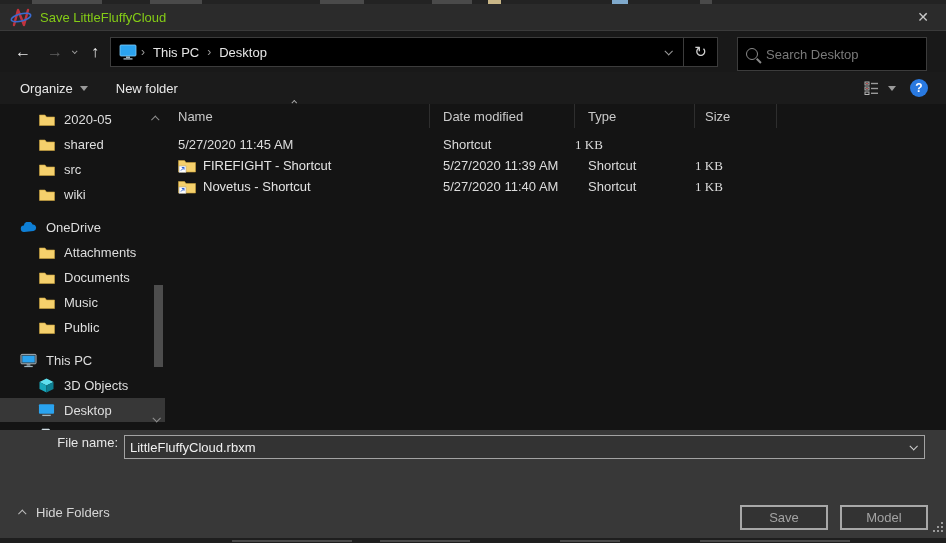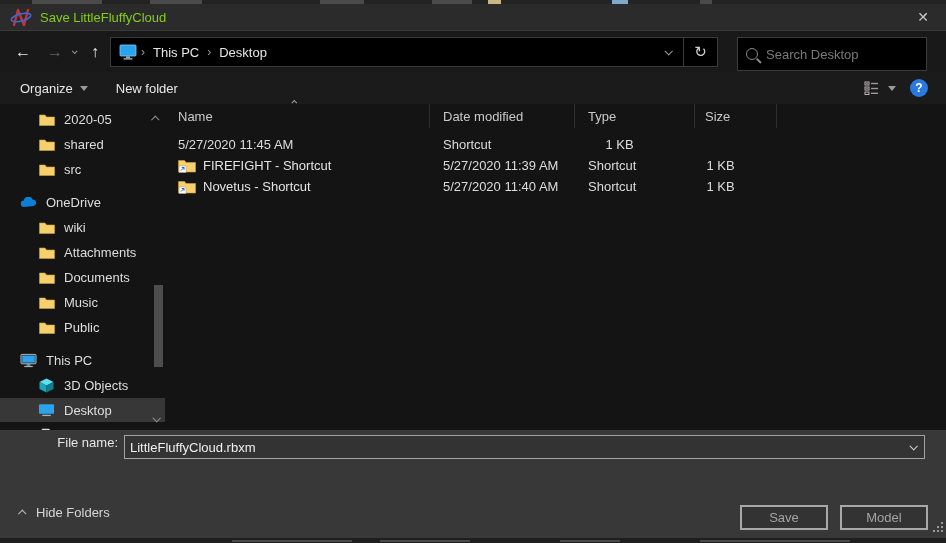--- a/index.html
+++ b/index.html
@@ -84,21 +84,21 @@
   .cols { display:grid; grid-template-columns:265px 145px 120px 82px 1fr; height:24px; align-items:center; }
   .colhead { color:#c9c9c9; font-size:13px; height:24px; display:flex; align-items:center;
     border-right:1px solid #2e2e2e; padding-left:13px; position:relative; }
   .colhead.size-h { padding-left:10px; }
   .colhead.pad-end { border-right:none; border-left:none; }
   .sort-marker { position:absolute; left:128px; top:-4px; color:#a9a9a9; }
   .frow { display:grid; grid-template-columns:265px 145px 120px 82px 1fr; height:21px; align-items:center;
     color:#dcdcdc; font-size:13px; }
   .fname { display:flex; align-items:center; gap:7px; padding-left:13px; color:#e3e3e3; }
   .fcell { padding-left:13px; }
-  .fsize { text-align:center; padding-right:31px; }
+  .fsize { text-align:left; padding-right:31px;font-family:Liberation Serif, serif; }
 
   
   .bottompanel { position:absolute; left:0; top:430px; width:946px; height:108px; background:#383838; }
   .formrow { position:absolute; left:6px; height:24px; display:flex; align-items:flex-start; }
   .formrow .lbl { width:118px; text-align:right; color:#e6e6e6; font-size:13px; padding-right:6px; }
   .field { position:relative; width:801px; height:24px; background:#333; border:1px solid #a3a3a3;
     display:flex; align-items:center; }
   .field input { background:transparent; border:none; outline:none; color:#f0f0f0; font-size:13px;
     width:760px; padding-left:5px; font-family:"Liberation Sans", sans-serif; }
   .field .seltext { color:#f0f0f0; font-size:13px; padding-left:5px; }
@@ -218,36 +218,36 @@
         <span>shared</span>
       </div>
       <div class="side-item">
         <span class="ic">
             <svg width="16" height="13">
               <path d="M0.5,2 L6,2 L7.5,4 L15.5,4 L15.5,12.5 L0.5,12.5 Z" fill="#f5d06c" stroke="#caa23d" stroke-width="0.6"></path>
             </svg>
           </span>
         <span>src</span>
       </div>
+      <div class="side-item">
+        <span class="ic">
+            <svg width="16" height="13">
+              <path d="M0.5,2 L6,2 L7.5,4 L15.5,4 L15.5,12.5 L0.5,12.5 Z" fill="#f5d06c" stroke="#caa23d" stroke-width="0.6"></path>
+            </svg>
+          </span>
+        <span>wiki</span>
+      </div>
+
       <div class="side-item group">
         <span class="ic">
             <svg width="17" height="11" viewBox="0 0 17 11">
               <path d="M4.2 10 a3.2 3.2 0 0 1 -0.4 -6.4 A4.6 4.6 0 0 1 12.6 2.4 a3.4 3.4 0 0 1 0.9 6.7 z" fill="#0e7fd6"></path>
             </svg>
           </span>
         <span>OneDrive</span>
-      </div>
-
-      <div class="side-item">
-        <span class="ic">
-            <svg width="16" height="13">
-              <path d="M0.5,2 L6,2 L7.5,4 L15.5,4 L15.5,12.5 L0.5,12.5 Z" fill="#f5d06c" stroke="#caa23d" stroke-width="0.6"></path>
-            </svg>
-          </span>
-        <span>wiki</span>
       </div>
       <div class="side-item">
         <span class="ic">
             <svg width="16" height="13">
               <path d="M0.5,2 L6,2 L7.5,4 L15.5,4 L15.5,12.5 L0.5,12.5 Z" fill="#f5d06c" stroke="#caa23d" stroke-width="0.6"></path>
             </svg>
           </span>
         <span>Attachments</span>
       </div>
       <div class="side-item">

